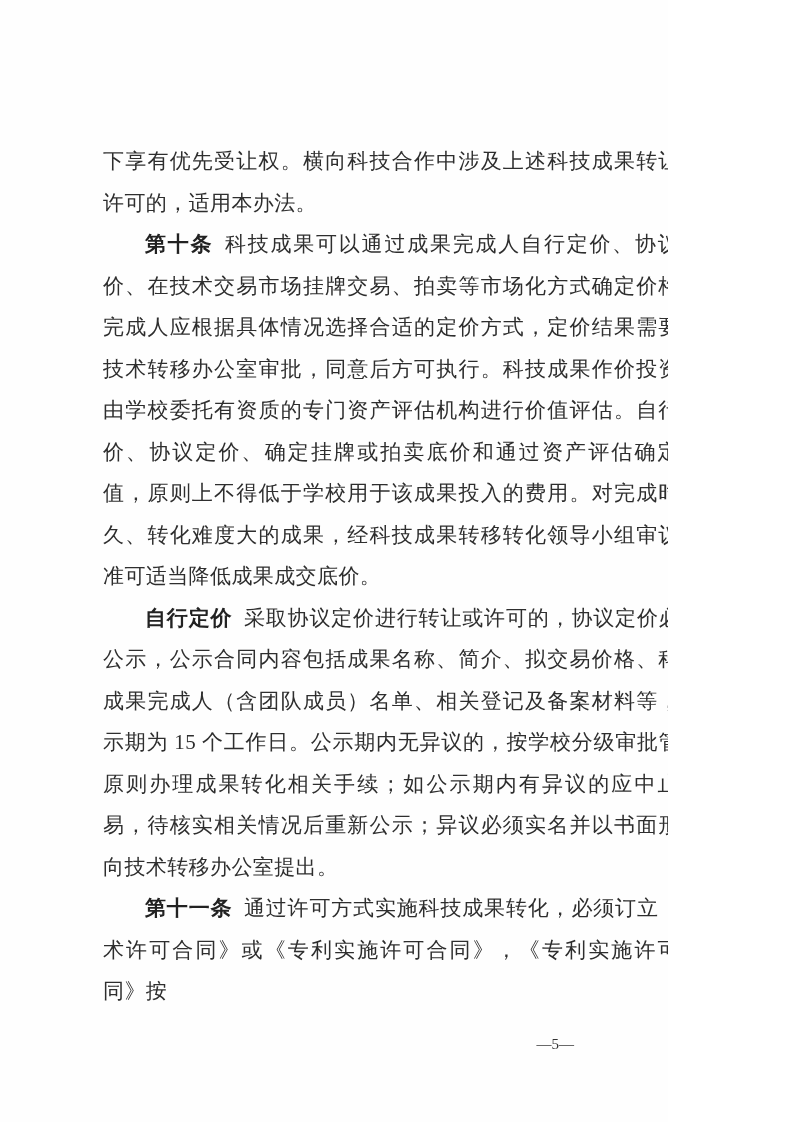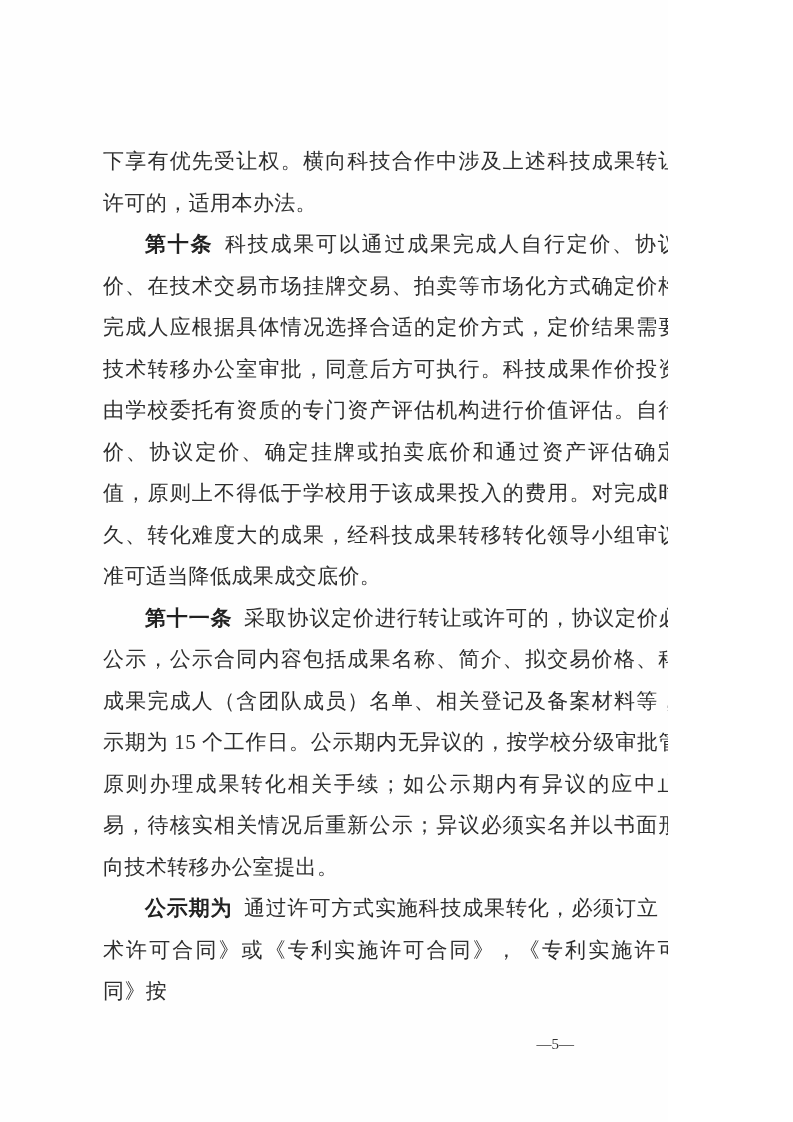--- a/index.html
+++ b/index.html
@@ -55,17 +55,17 @@
     font-family: "Liberation Serif", "DejaVu Serif", serif;
   }
 </style>
 </head>
 <body>
 
 <div class="page">
   <div class="content">
       <p class="para"><span class="run">下享有优先受让权。横向科技合作中涉及上述科技成果转让或许可的，适用本办法。</span></p>
       <p class="para indent"><span class="run term">第十条</span><span class="run">科技成果可以通过成果完成人自行定价、协议定价、在技术交易市场挂牌交易、拍卖等市场化方式确定价格。完成人应根据具体情况选择合适的定价方式，定价结果需要报技术转移办公室审批，同意后方可执行。科技成果作价投资应由学校委托有资质的专门资产评估机构进行价值评估。自行定价、协议定价、确定挂牌或拍卖底价和通过资产评估确定价值，原则上不得低于学校用于该成果投入的费用。对完成时间久、转化难度大的成果，经科技成果转移转化领导小组审议批准可适当降低成果成交底价。</span></p>
-      <p class="para indent"><span class="run term">第十一条</span><span class="run">采取协议定价进行转让或许可的，协议定价必须公示，公示合同内容包括成果名称、简介、拟交易价格、科技成果完成人（含团队成员）名单、相关登记及备案材料等，公示期为 15 个工作日。公示期内无异议的，按学校分级审批管理原则办理成果转化相关手续；如公示期内有异议的应中止交易，待核实相关情况后重新公示；异议必须实名并以书面形式向技术转移办公室提出。</span></p>
-      <p class="para indent"><span class="run term">公示期为</span><span class="run">通过许可方式实施科技成果转化，必须订立《技术许可合同》或《专利实施许可合同》，《专利实施许可合同》按</span></p>
+      <p class="para indent"><span class="run term">自行定价</span><span class="run">采取协议定价进行转让或许可的，协议定价必须公示，公示合同内容包括成果名称、简介、拟交易价格、科技成果完成人（含团队成员）名单、相关登记及备案材料等，公示期为 15 个工作日。公示期内无异议的，按学校分级审批管理原则办理成果转化相关手续；如公示期内有异议的应中止交易，待核实相关情况后重新公示；异议必须实名并以书面形式向技术转移办公室提出。</span></p>
+      <p class="para indent"><span class="run term">第十一条</span><span class="run">通过许可方式实施科技成果转化，必须订立《技术许可合同》或《专利实施许可合同》，《专利实施许可合同》按</span></p>
     </div>
   <div class="page-number">—5—</div>
 </div>
 
 </body></html>

